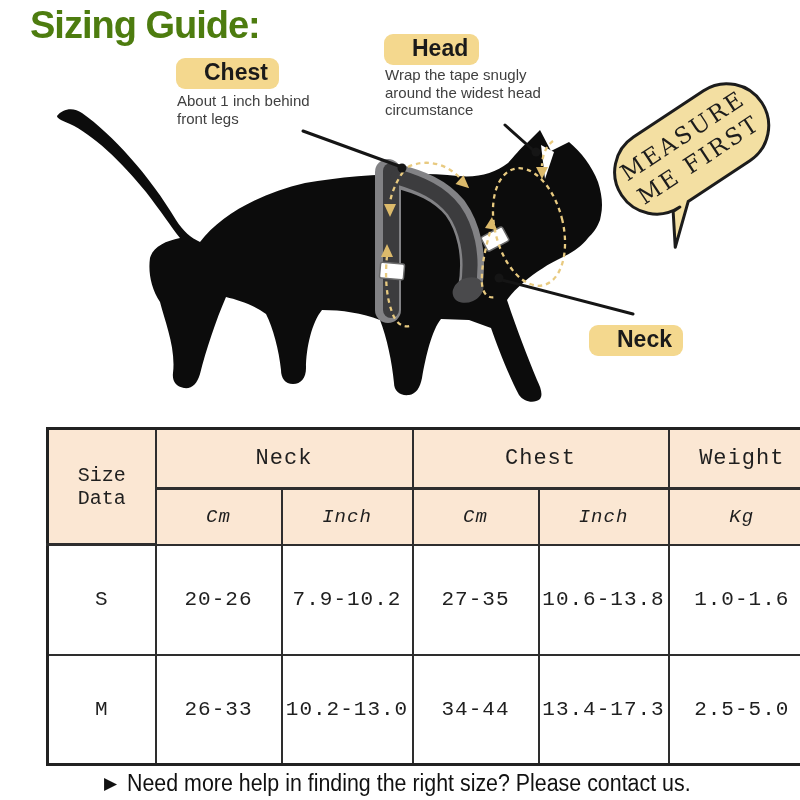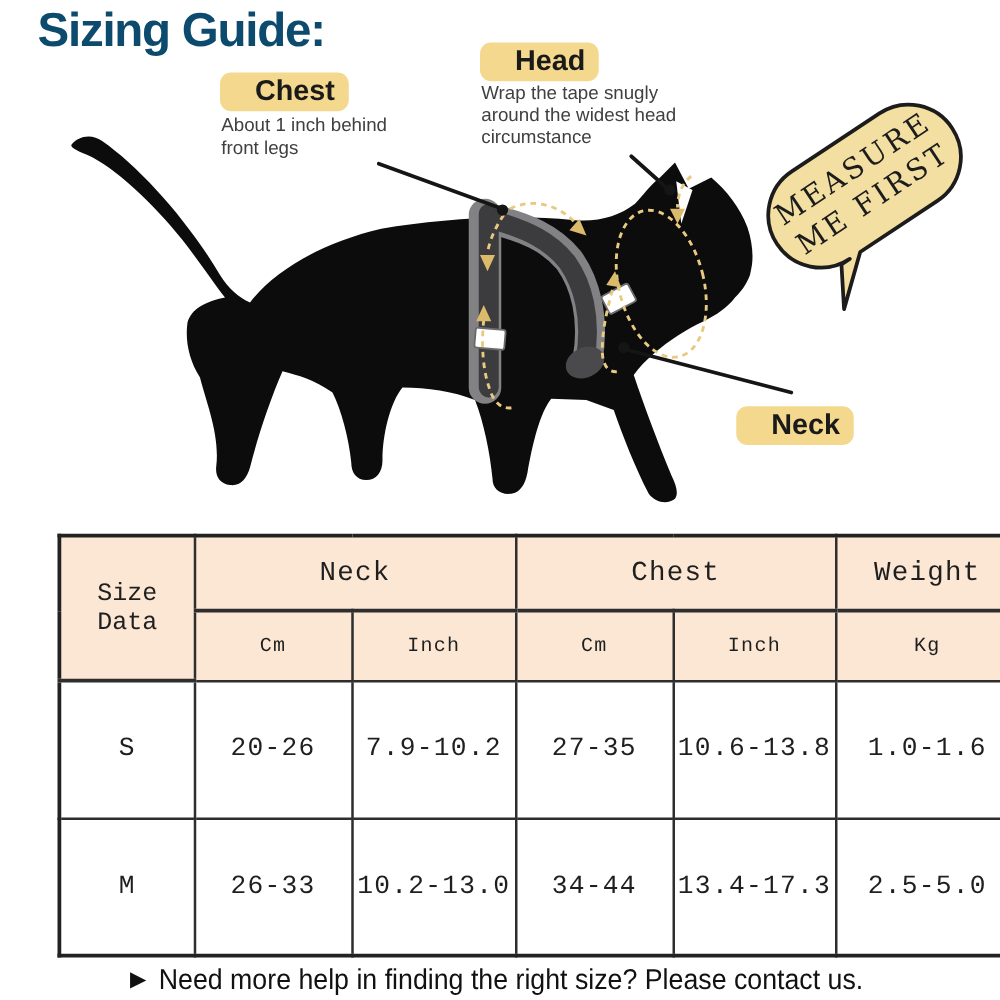--- a/index.html
+++ b/index.html
@@ -1,39 +1,39 @@
 <!DOCTYPE html>
 <html><head>
 <meta charset="utf-8">
 <style>
   html,body{margin:0;padding:0;background:#ffffff;}
   .canvas{position:relative;width:800px;height:800px;background:#ffffff;overflow:hidden;
           font-family:"Liberation Sans",sans-serif;color:#161616;}
   .abs{position:absolute;}
-  .title{left:30px;top:4px;font-size:38px;font-weight:bold;letter-spacing:-1px;color:#0c4a6e;}
+  .title{left:30px;top:4px;font-size:38px;font-weight:bold;letter-spacing:-1px;color:#4d7c0f;}
   .chip{background:#f4d88e;border-radius:9px;padding:1px 11px 3px 28px;font-size:23px;font-weight:bold;color:#1a1a1a;}
   .chip.chest{left:176px;top:58px;}
   .chip.head{left:384px;top:34px;}
   .chip.neck{left:589px;top:325px;}
   .note{font-size:15px;line-height:1.18;color:#404040;}
   .note.chest{left:177px;top:92px;width:158px;}
   .note.head{left:385px;top:66px;width:182px;}
   .note.neck{left:589px;top:359px;width:162px;}
   .bubble-text{left:596px;top:100px;width:190px;height:96px;display:flex;flex-direction:column;
                align-items:center;justify-content:center;transform:rotate(-33.5deg);
                font-family:"DejaVu Serif",serif;font-size:23px;letter-spacing:2.5px;color:#1c1c1c;line-height:1.25;}
   
   table.size{position:absolute;left:17px;top:427px;width:768px;border-collapse:collapse;table-layout:fixed;
              font-family:"Liberation Mono","DejaVu Sans Mono",monospace;color:#1f1f1f;margin-left:29px;}
   table.size td{border:2px solid #2e2e2e;text-align:center;vertical-align:middle;padding:0;letter-spacing:1px;}
   table.size tr.hdr1 td, table.size tr.hdr2 td{background:#fbe7d3;}
   table.size tr.hdr1{height:60px;} table.size tr.hdr2{height:56px;}
   table.size tr.body{height:110px;background:#ffffff;}
   table.size .group{font-size:22px;}
-  table.size .unit{font-size:16px;}
+  table.size .unit{font-size:19px;font-style:italic;}
   table.size .val{font-size:21px;}
   table.size td.corner{background:#fbe7d3 linear-gradient(to bottom right,
         rgba(0,0,0,0) calc(50% - 1.4px), #2e2e2e calc(50% - 1.4px),
         #2e2e2e calc(50% + 1.4px), rgba(0,0,0,0) calc(50% + 1.4px));
         font-size:20px;letter-spacing:0;}
   table.size tr.hdr1 td{border-bottom-width:3px;}
   table.size{border:3px solid #222;}
   
   .footer{left:104px;top:770px;display:flex;align-items:center;gap:10px;color:#111;}
   .footer .marker{font-size:17px;line-height:1;}

